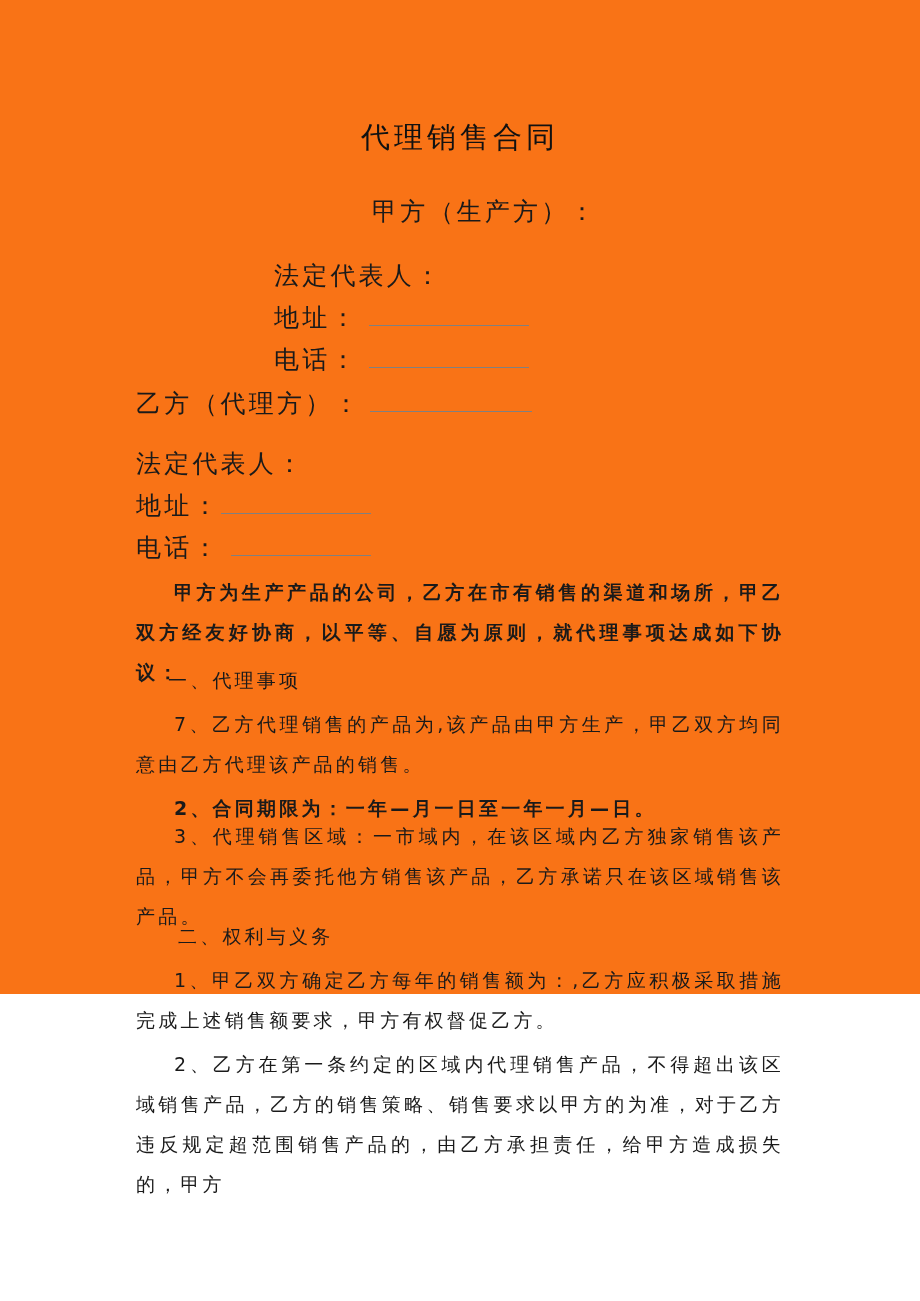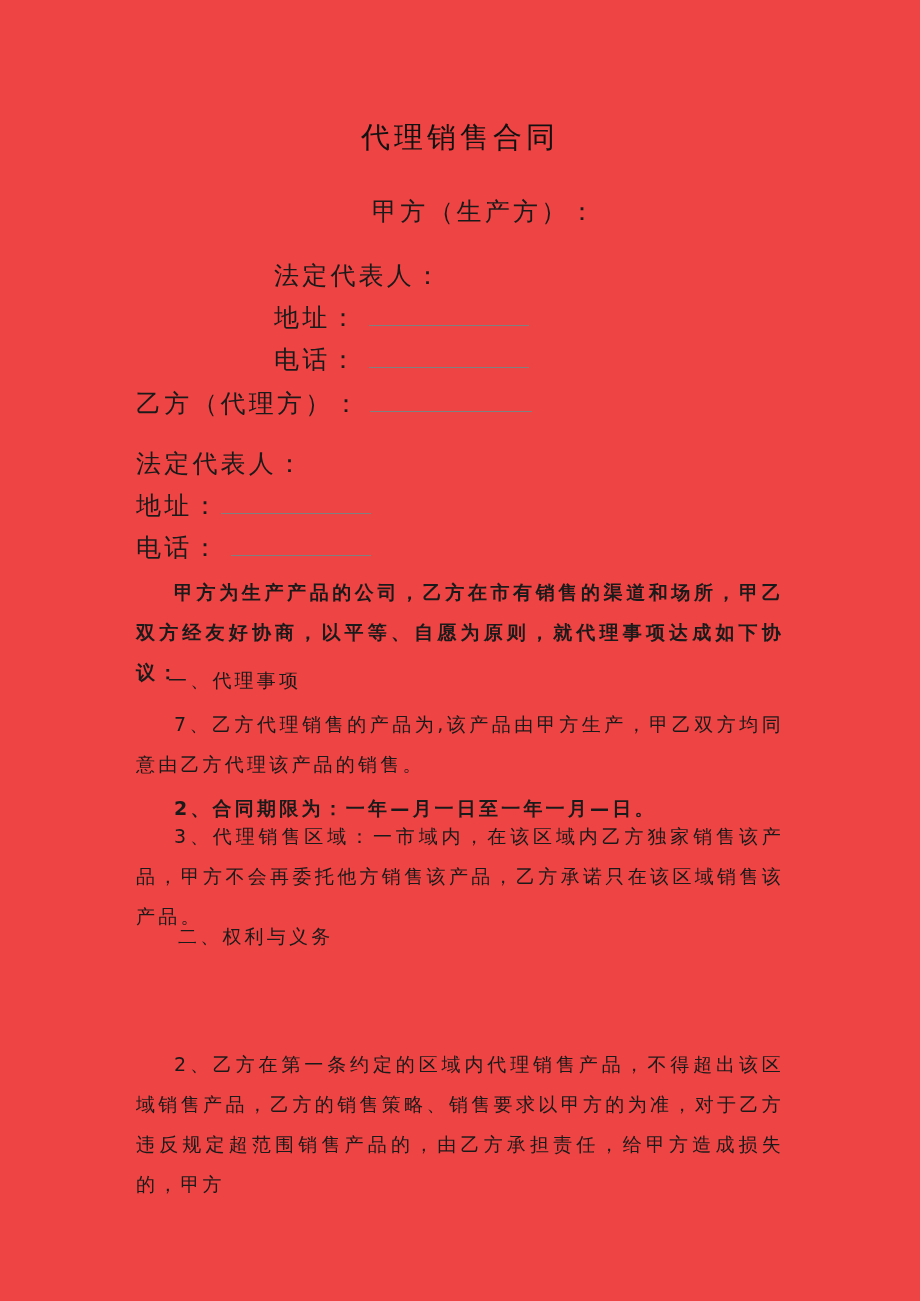--- a/index.html
+++ b/index.html
@@ -1,18 +1,18 @@
 <!DOCTYPE html>
 <html><head>
 <meta charset="utf-8">
 <style>
   html, body { margin: 0; padding: 0; background: #ffffff; }
   body { width: 920px; height: 1301px; position: relative; overflow: hidden;
          font-family: "DejaVu Sans", "Liberation Sans", sans-serif; color: #111; }
-  .page { position: absolute; left: 0; top: 0; width: 920px; height: 1301px; background: #ef4444; }
+  .page { position: absolute; left: 0; top: 0; width: 920px; height: 994px; background: #f97316; }
   .line { position: absolute; font-size: 25px; line-height: 24px; letter-spacing: 3.2px; white-space: nowrap; color: #1a1a1a; }
   .title { position: absolute; left: 0; width: 920px; top: 118px; text-align: center;
            font-size: 29px; letter-spacing: 4px; color: #111; }
   .blank { display: inline-block; border-bottom: 1.5px solid #808080; height: 18px; vertical-align: baseline; margin-left: 14px; }
   .para { position: absolute; left: 136px; width: 648px; font-size: 19px; line-height: 40px; letter-spacing: 3.2px; color: #1a1a1a; }
   .indent { text-indent: 38px; }
   .j { text-align: justify; text-align-last: left; }
 </style>
 </head>
 <body>
@@ -52,16 +52,17 @@
   <div class="para" style="top:660px; padding-left:32px; width:616px;">一、代理事项</div>
 
   <div class="para indent j" style="top:704px;">7、乙方代理销售的产品为,该产品由甲方生产，甲乙双方均同意由乙方代理该产品的销售。</div>
 
   <div class="para indent" style="top:788px;font-weight:bold;">2、合同期限为：一年—月一日至一年一月—日。</div>
 
   <div class="para indent j" style="top:816px;">3、代理销售区域：一市域内，在该区域内乙方独家销售该产品，甲方不会再委托他方销售该产品，乙方承诺只在该区域销售该产品。</div>
 
   <div class="para" style="top:916px; padding-left:42px; width:606px;">二、权利与义务</div>
 
+  <div class="para indent j" style="top:960px;">1、甲乙双方确定乙方每年的销售额为：,乙方应积极采取措施完成上述销售额要求，甲方有权督促乙方。</div>
 
   <div class="para indent j" style="top:1044px;">2、乙方在第一条约定的区域内代理销售产品，不得超出该区域销售产品，乙方的销售策略、销售要求以甲方的为准，对于乙方违反规定超范围销售产品的，由乙方承担责任，给甲方造成损失的，甲方</div>
 
 </div>
 
 </body></html>

